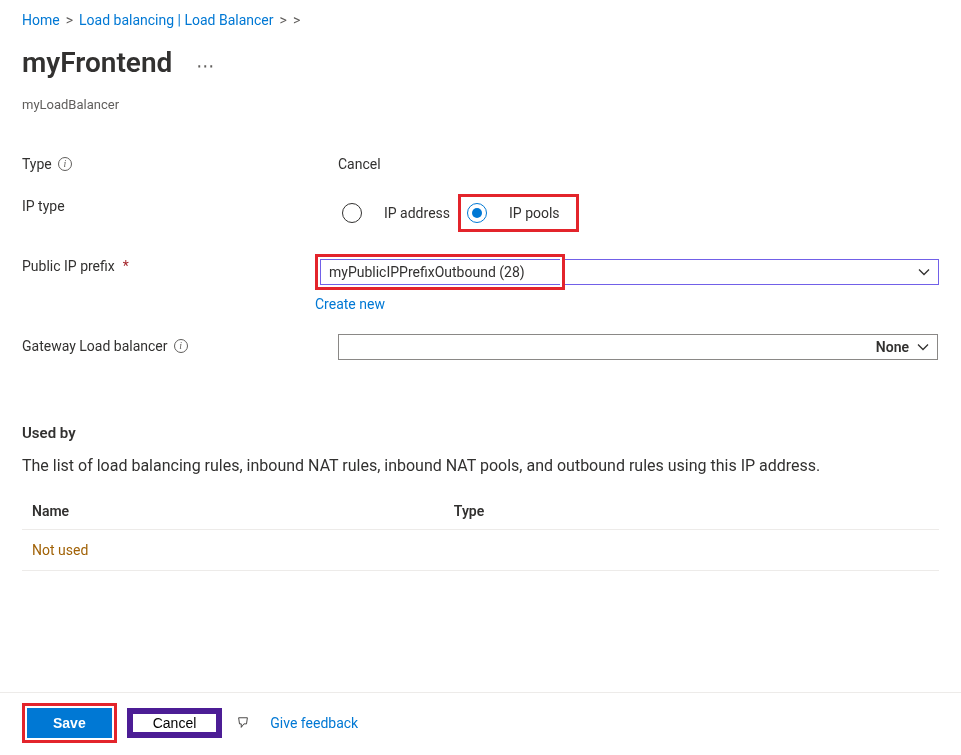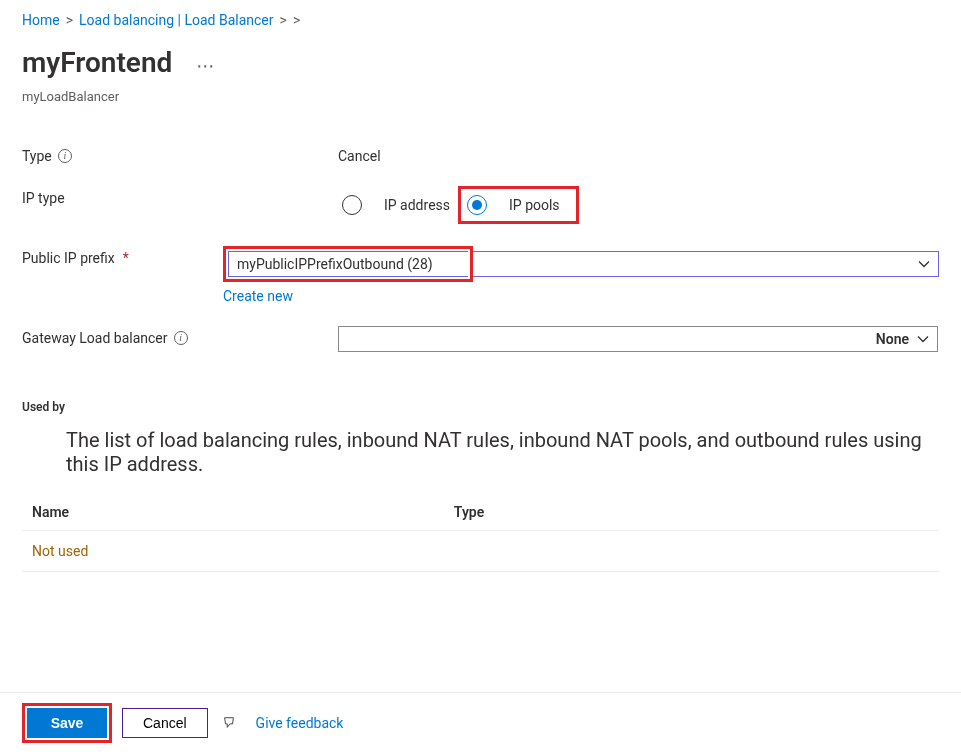--- a/index.html
+++ b/index.html
@@ -52,21 +52,21 @@
     font-size: 18px;
     color: #605e5c;
     cursor: pointer;
     line-height: 1;
     padding-top: 6px;
     letter-spacing: 1px;
   }
   .subtitle {
     font-size: 13px;
     color: #605e5c;
-    margin-top: 10px;
+    margin-top: 18px;
     margin-bottom: 40px;
   }
 
   
   .form-grid {
     display: block;
   }
   .form-row {
     display: flex;
     align-items: flex-start;
@@ -177,21 +177,21 @@
     width: 12px;
     height: 12px;
     color: #323130;
   }
   .combo .chev svg { display: block; }
 
   
   .combo-row {
     display: flex;
     align-items: stretch;
-    width: 716px;
+    width: 624px;
   }
   .combo-left {
     flex: 0 0 auto;
   }
   .combo-left .combo {
     width: 240px;
     border-right: none;
     border-color: #7160e8;
   }
   .combo-right {
@@ -209,31 +209,30 @@
     color: #0078d4;
     text-decoration: none;
     font-size: 14px;
     cursor: pointer;
   }
 
   .combo.bold-val { font-weight: 600; justify-content: flex-end; }
 
   
   .section-heading {
-    font-size: 12px;
+    font-size: 15px;
     font-weight: 600;
-    margin-top: 48px;
+    margin-top: 64px;
     margin-bottom: 14px;
     color: #323130;
   }
   .section-desc {
-    font-size: 20px;
+    font-size: 16px;
     color: #323130;
     margin-bottom: 18px;
-    margin-left: 44px;
   }
   table.used-by {
     width: 100%;
     border-collapse: collapse;
     font-size: 14px;
   }
   table.used-by th {
     text-align: left;
     font-weight: 600;
     padding: 10px 10px;
@@ -255,21 +254,21 @@
     border-top: 1px solid #edebe9;
     padding: 10px 22px 0 22px;
     display: flex;
     align-items: center;
     gap: 10px;
   }
   .btn {
     height: 30px;
     padding: 0 20px;
     font-size: 14px;
-    border: 1px solid #4c1d95;
+    border: 6px solid #4c1d95;
     background: #ffffff;
     cursor: pointer;
     display: inline-flex;
     align-items: center;
     justify-content: center;
     min-width: 80px;
   }
   .btn.primary {
     background: #0078d4;
     border-color: #0078d4;

